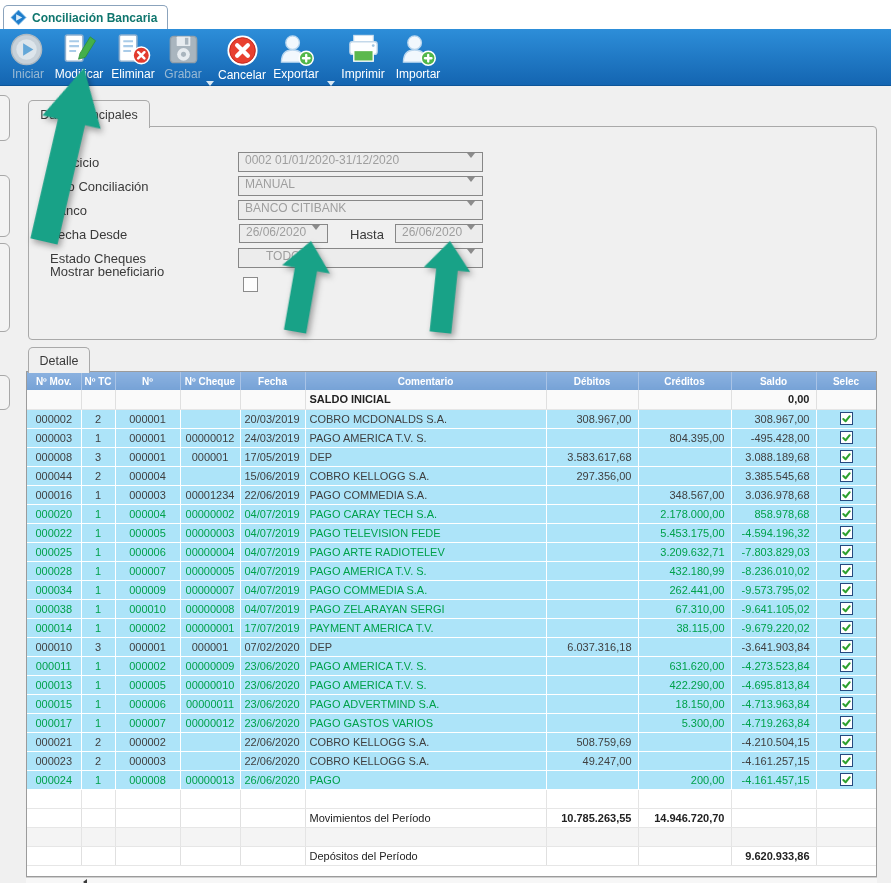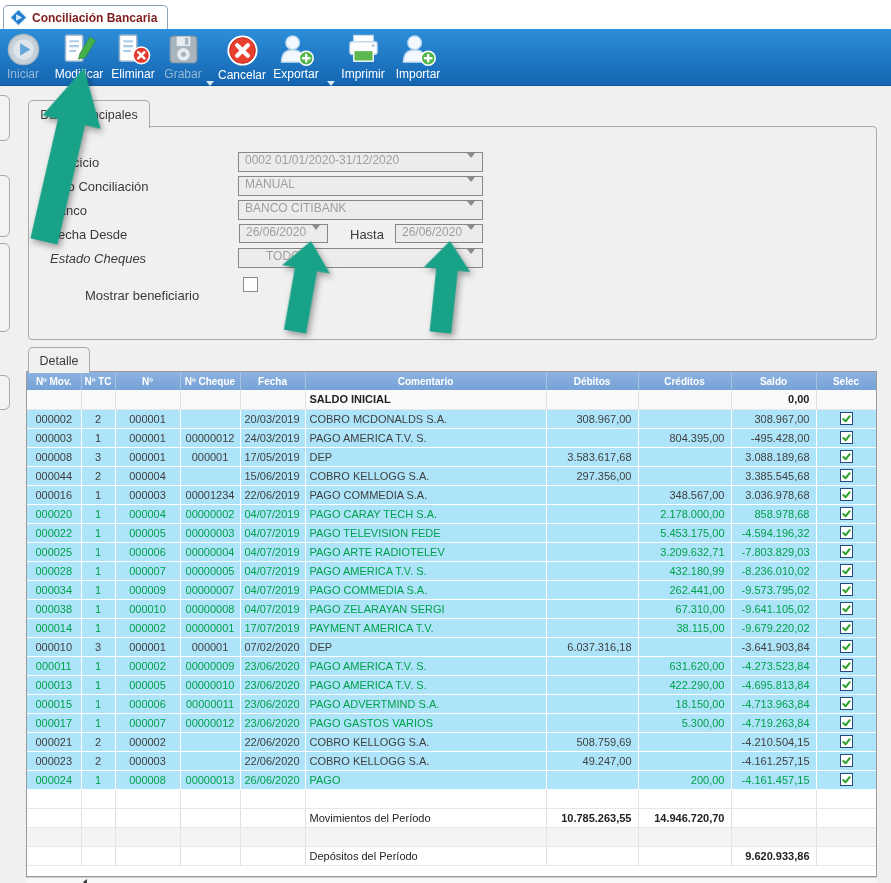--- a/index.html
+++ b/index.html
@@ -5,21 +5,21 @@
   html,body{margin:0;padding:0;}
   body{width:891px;height:883px;overflow:hidden;background:#f0f0f0;
        font-family:"Liberation Sans", sans-serif;-webkit-font-smoothing:antialiased;}
   .screen{position:relative;width:891px;height:883px;overflow:hidden;}
 
   
   .titlebar{position:absolute;left:0;top:0;width:891px;height:29px;background:#ffffff;}
   .window-tab{position:absolute;left:3px;top:5px;height:24px;display:flex;align-items:center;gap:5px;
       padding:0 10px 0 6px;background:#ffffff;border:1px solid #8ba3bc;border-bottom:none;
       border-radius:5px 5px 0 0;box-sizing:border-box;}
-  .window-tab .tab-title{font-size:12px;font-weight:bold;color:#7f1d1d;white-space:nowrap;}
+  .window-tab .tab-title{font-size:12px;font-weight:bold;color:#0f766e;white-space:nowrap;}
 
   
   .toolbar{position:absolute;left:0;top:29px;width:891px;height:56px;
       background:linear-gradient(#2d8ed9,#1465b1);border-bottom:1px solid #0e5598;}
   .tb-btn{position:absolute;top:3px;height:50px;display:flex;flex-direction:column;align-items:center;
       justify-content:flex-start;cursor:pointer;}
   .tb-btn svg{width:35px;height:35px;display:block;}
   .tb-label{font-size:12px;color:#ffffff;margin-top:0;white-space:nowrap;}
   .tb-btn.disabled .tb-label{color:#aec6d9;opacity:.85;}
   .tb-caret{position:absolute;top:52px;width:0;height:0;border-left:4px solid transparent;
@@ -84,21 +84,21 @@
       <svg width="17" height="17" viewBox="0 0 18 18">
           <path d="M9 1.2 L16.8 9 9 16.8 1.2 9 Z" fill="#1f7dcb" stroke="#5aa6de" stroke-width="1"></path>
           <polygon points="6.5,5.6 13,9 6.5,12.4" fill="#d9ecfa"></polygon>
         </svg>
     </span>
     <span class="tab-title">Conciliación Bancaria</span>
   </div>
 
   <div class="toolbar">
 
-    <div class="tb-btn disabled" style="left:2px;width:42px;">
+    <div class="tb-btn disabled" style="left:2px;width:42px;align-items:flex-end;">
       <span>
           <svg viewBox="0 0 36 36">
             <circle cx="18" cy="18" r="15.5" fill="#c7d1d9" stroke="#adb9c2" stroke-width="1.5"></circle>
             <circle cx="18" cy="18" r="10.5" fill="#dde5eb"></circle>
             <polygon points="14.5,11.5 25,18 14.5,24.5" fill="#63a7d8"></polygon>
           </svg>
         </span>
       <span class="tb-label">Iniciar</span>
     </div>
 
@@ -220,27 +220,27 @@
   <div class="combo" style="left:239px;top:224px;width:89px;height:19px;">
     <span class="combo-text">26/06/2020</span>
     <span class="combo-caret"></span>
   </div>
   <span class="f-label" style="left:350px;top:227px;">Hasta</span>
   <div class="combo" style="left:395px;top:224px;width:88px;height:19px;">
     <span class="combo-text">26/06/2020</span>
     <span class="combo-caret"></span>
   </div>
 
-  <span class="f-label" style="left:50px;top:251px;font-style:italic;">Estado Cheques</span>
+  <span class="f-label" style="left:50px;top:251px;">Estado Cheques</span>
   <div class="combo" style="left:238px;top:248px;width:245px;padding-left:21px;">
     <span class="combo-text">TODOS</span>
     <span class="combo-caret"></span>
   </div>
 
-  <span class="f-label" style="left:50px;top:288px;margin-left:35px;">Mostrar beneficiario</span>
+  <span class="f-label" style="left:50px;top:264px;">Mostrar beneficiario</span>
   <div class="fcheck" style="left:243px;top:277px;"></div>
 
   <div class="detalle-tab">
     <span>Detalle</span>
   </div>
   <div class="grid-wrap">
     <table class="grid">
       <colgroup>
         <col style="width:54px">
           <col style="width:34px">

